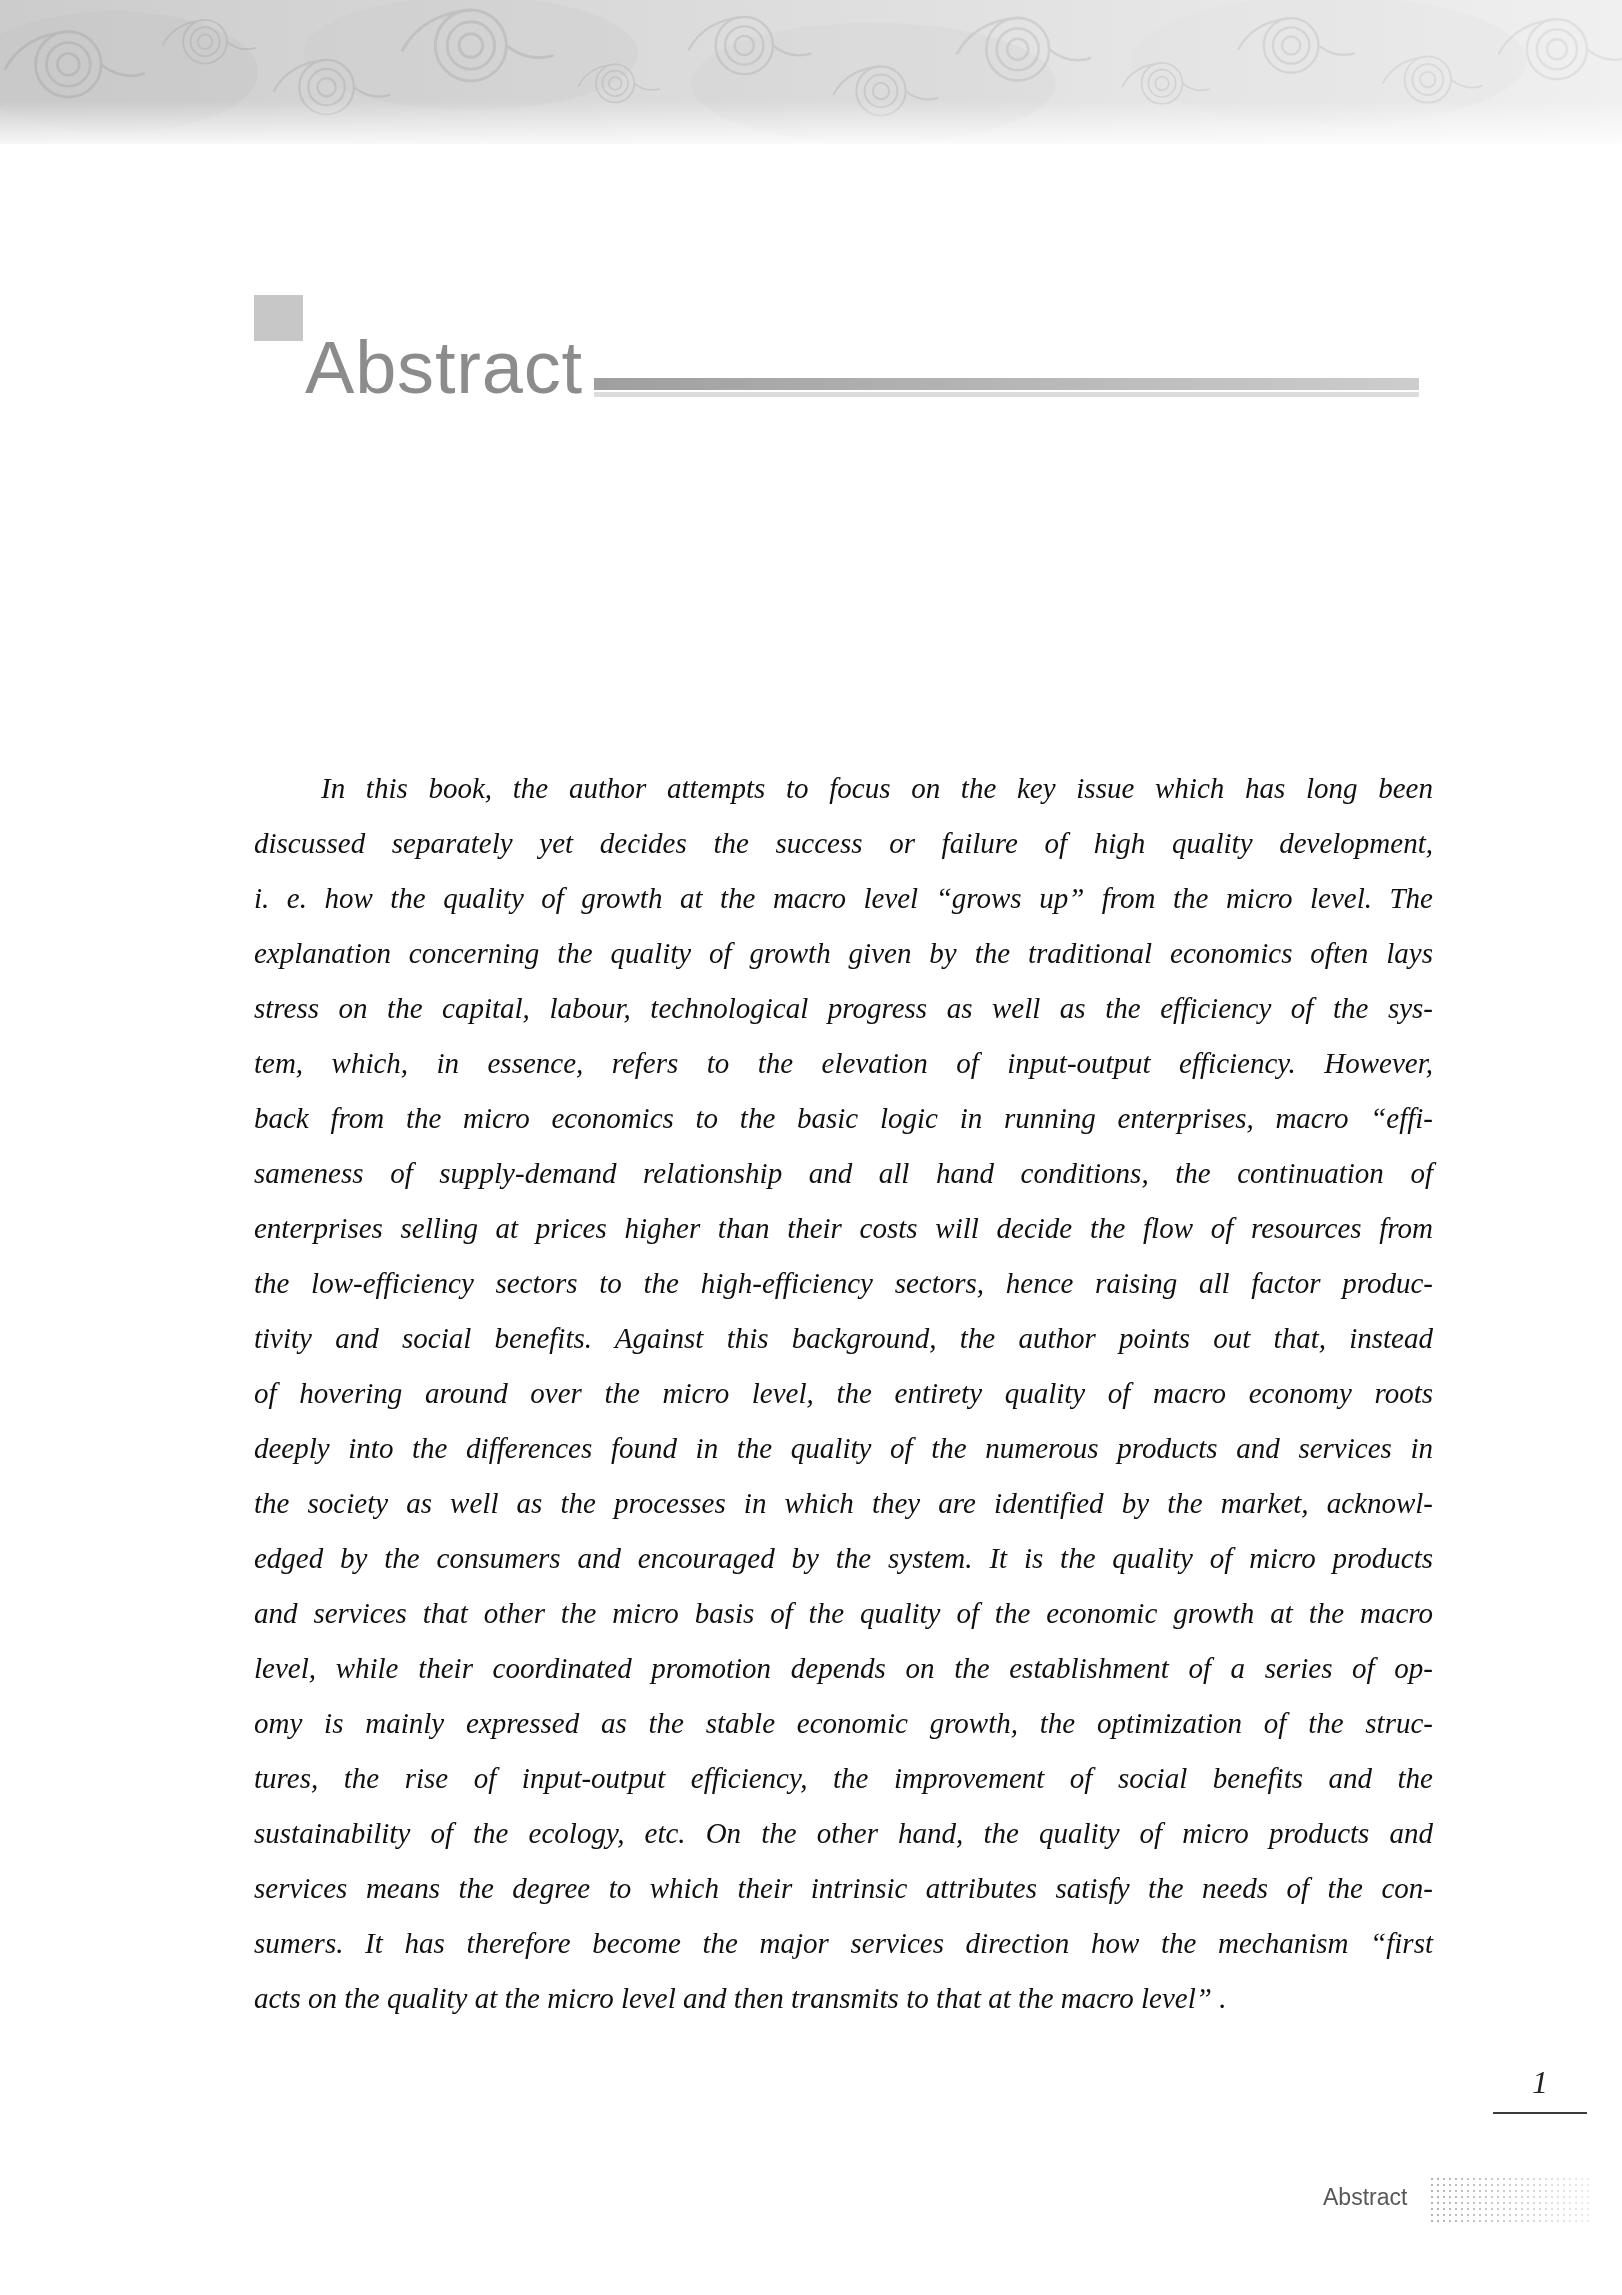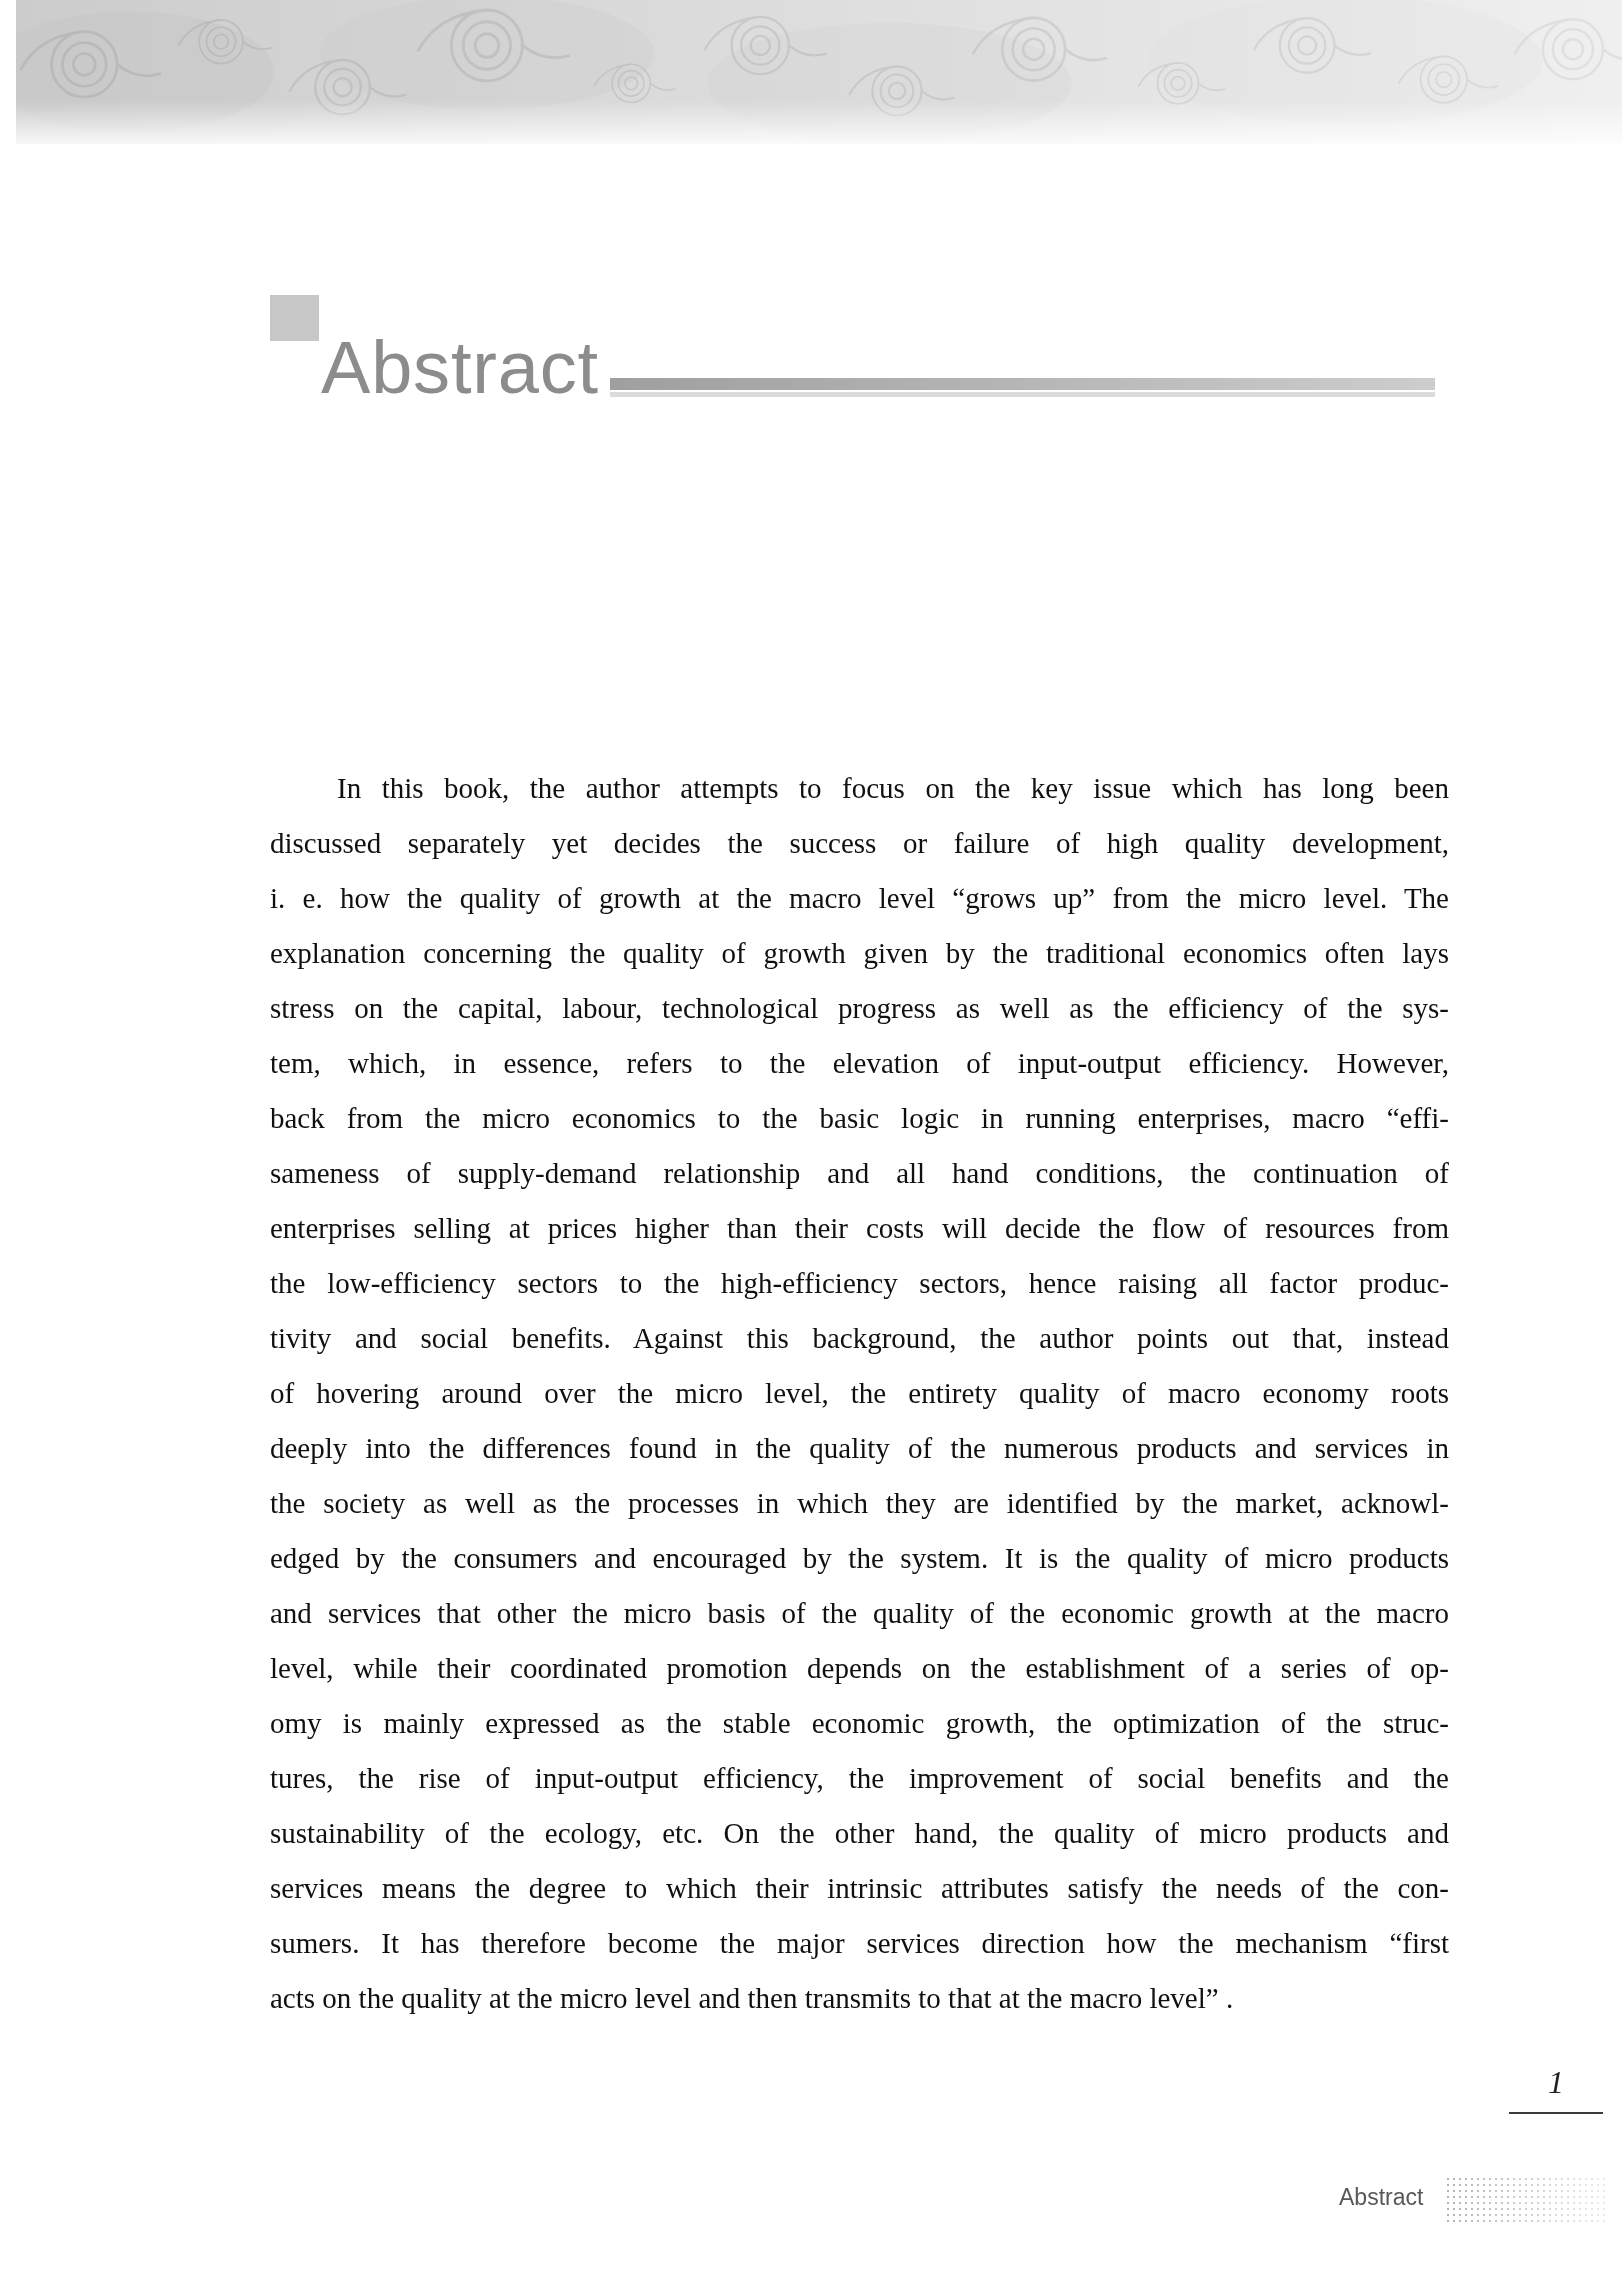--- a/index.html
+++ b/index.html
@@ -1,20 +1,20 @@
 <!DOCTYPE html>
 <html style="font-size:12px"><head>
 <meta charset="utf-8">
 <style>
   html,body{margin:0;padding:0;}
   body{
     width:1623px;height:2295px;position:relative;background:#ffffff;
     font-family:"Liberation Serif", serif;overflow:hidden;
   }
-  .page{position:absolute;inset:0;margin-left:16px;}
+  .page{position:absolute;inset:0;}
 
   
   .band{
     position:absolute;left:0;top:0;width:1623px;height:144px;
     background:linear-gradient(to right,#cccccc 0%,#d7d7d7 30%,#e2e2e2 62%,#f0f0f0 100%);
     overflow:hidden;
   }
   .band .fade{
     position:absolute;inset:0;
     background:linear-gradient(to bottom,rgba(255,255,255,0) 0%,rgba(255,255,255,0) 70%,rgba(255,255,255,.85) 100%);
@@ -31,21 +31,21 @@
   }
   .title-rule{position:absolute;left:594px;top:378px;width:825px;}
   .rule-top{height:12px;background:linear-gradient(to right,#9f9f9f,#cdcdcd);}
   .rule-bottom{height:4.6px;margin-top:2.3px;background:#dcdcdc;}
 
   
   .abstract{
     position:absolute;left:254px;top:761px;width:1179px;
     font-size:29px;line-height:55px;color:#101010;
   }
-  .line{text-align:justify;text-align-last:justify;}
+  .line{text-align:justify;text-align-last:justify;font-style:italic;}
   .line.first{text-indent:67px;}
   .line.last{text-align-last:left;}
 
   
   .pagenum{
     position:absolute;left:1532px;top:2064px;width:61px;
     font-family:"Liberation Serif", serif;font-style:italic;
     font-size:32px;color:#222222;
   }
   .pagenum-rule{

